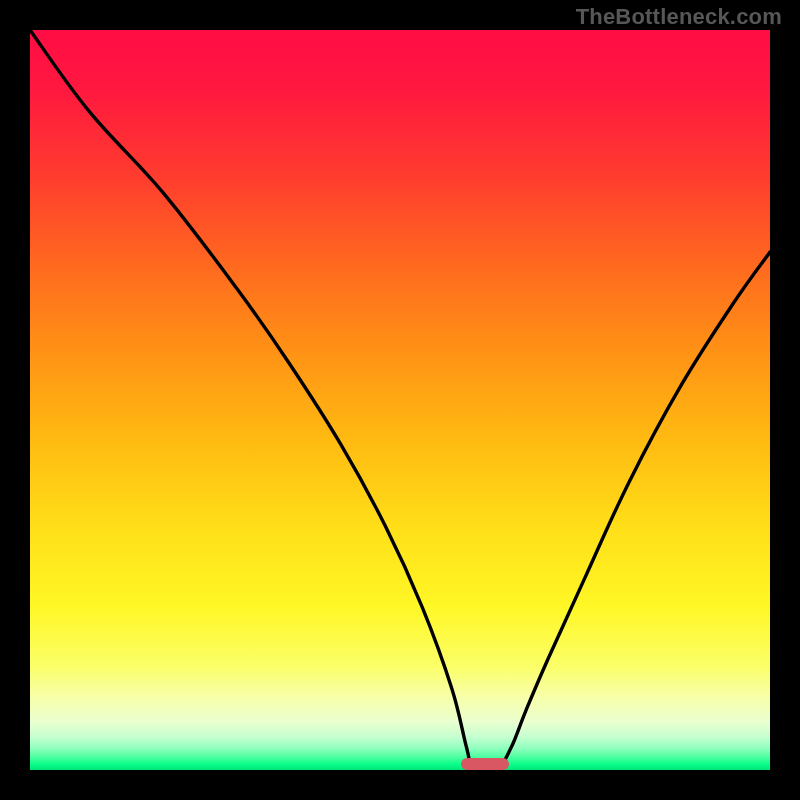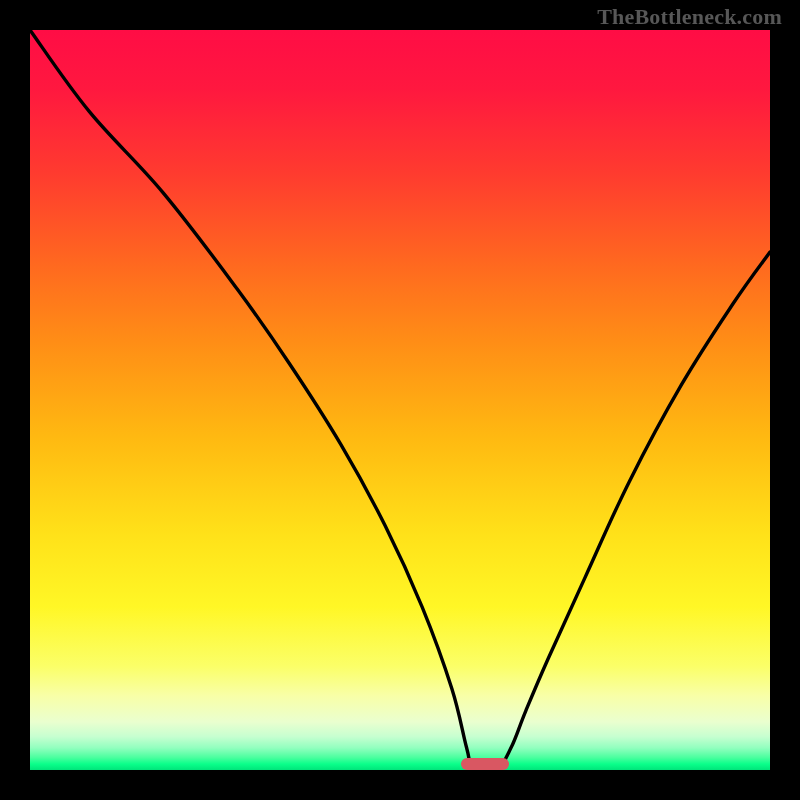--- a/index.html
+++ b/index.html
@@ -9,21 +9,20 @@
     height: 800px;
     background: #000;
     overflow: hidden;
     font-family: Arial, Helvetica, sans-serif;
   }
   .frame {
     position: relative;
     width: 800px;
     height: 800px;
     background: #000;
-    font-family: Liberation Serif, serif;
   }
   .watermark {
     position: absolute;
     top: 4px;
     right: 18px;
     color: #575757;
     font-size: 22px;
     font-weight: bold;
     letter-spacing: 0.2px;
     z-index: 10;

